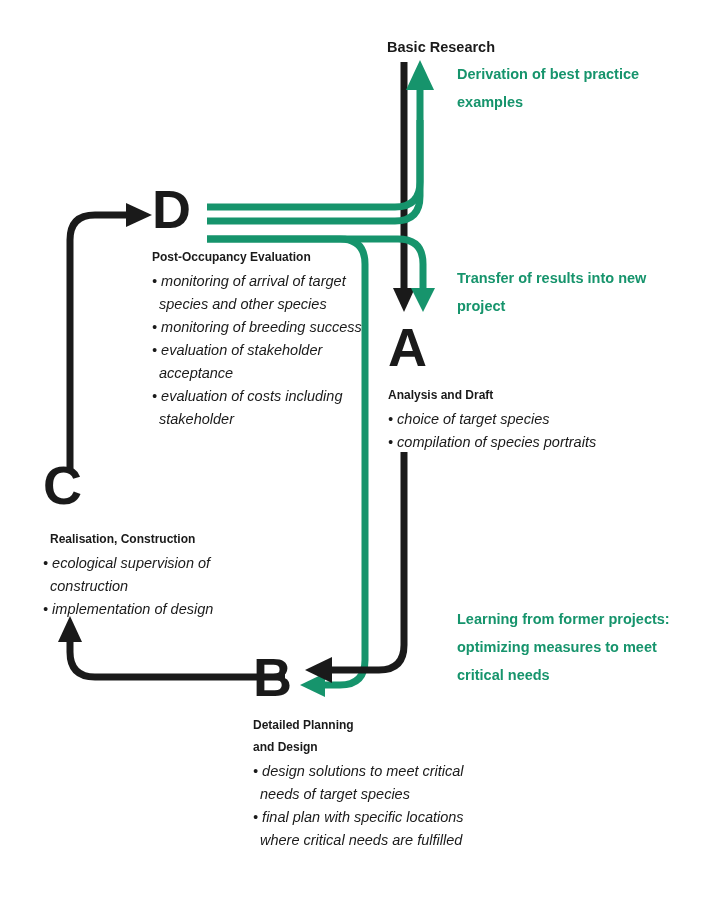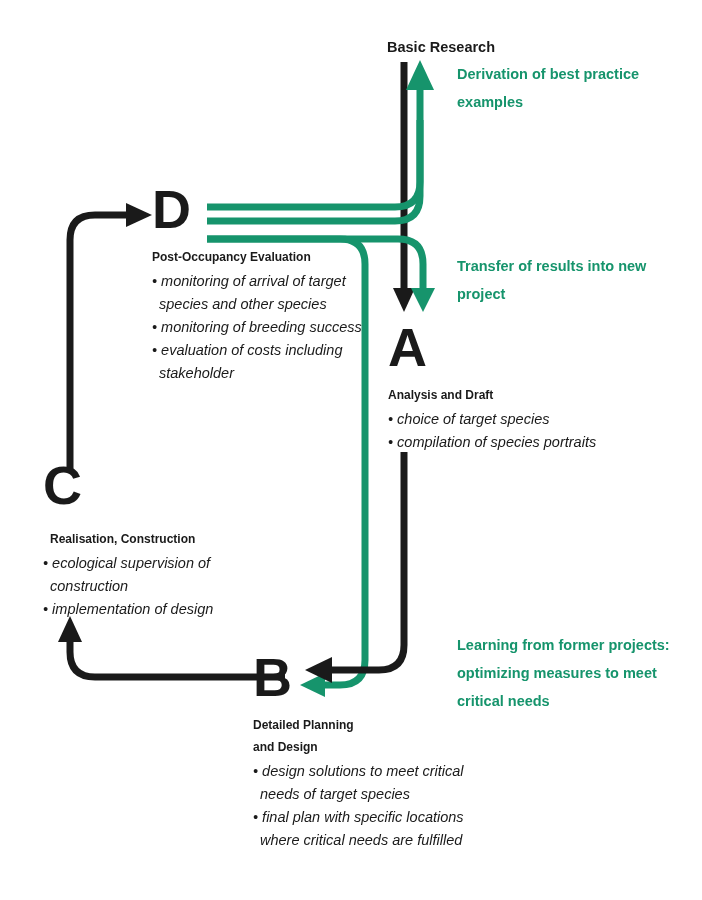--- a/index.html
+++ b/index.html
@@ -120,20 +120,21 @@
   </svg>
 
   <div class="top-label" style="left:387px; top:38px;">Basic Research</div>
 
   <div class="node" style="left:152px; top:182px; width:220px;">
     <div class="node-letter">D</div>
     <div class="node-title" style="margin-top:10px;">Post-Occupancy Evaluation</div>
     <ul class="node-list">
       <li>monitoring of arrival of target species and other species</li>
       <li>monitoring of breeding success</li>
+      <li>evaluation of stakeholder acceptance</li>
       <li>evaluation of costs including stakeholder</li>
     </ul>
   </div>
 
   <div class="node" style="left:388px; top:320px; width:290px;">
     <div class="node-letter">A</div>
     <div class="node-title" style="margin-top:10px;">Analysis and Draft</div>
     <ul class="node-list">
       <li>choice of target species</li>
       <li>compilation of species portraits</li>
@@ -153,17 +154,17 @@
     <div class="node-letter">B</div>
     <div class="node-title" style="margin-top:10px; width:120px;">Detailed Planning and Design</div>
     <ul class="node-list">
       <li>design solutions to meet critical needs of target species</li>
       <li>final plan with specific locations where critical needs are fulfilled</li>
     </ul>
   </div>
 
   <div class="annotation" style="left:457px; top:60px; width:215px;">Derivation of best practice examples</div>
 
-  <div class="annotation" style="left:457px; top:252px; width:215px;">Transfer of results into new project</div>
+  <div class="annotation" style="left:457px; top:264px; width:215px;">Transfer of results into new project</div>
 
-  <div class="annotation" style="left:457px; top:631px; width:215px;">Learning from former projects: optimizing measures to meet critical needs</div>
+  <div class="annotation" style="left:457px; top:605px; width:215px;">Learning from former projects: optimizing measures to meet critical needs</div>
 
 </div>
 
 </body></html>

